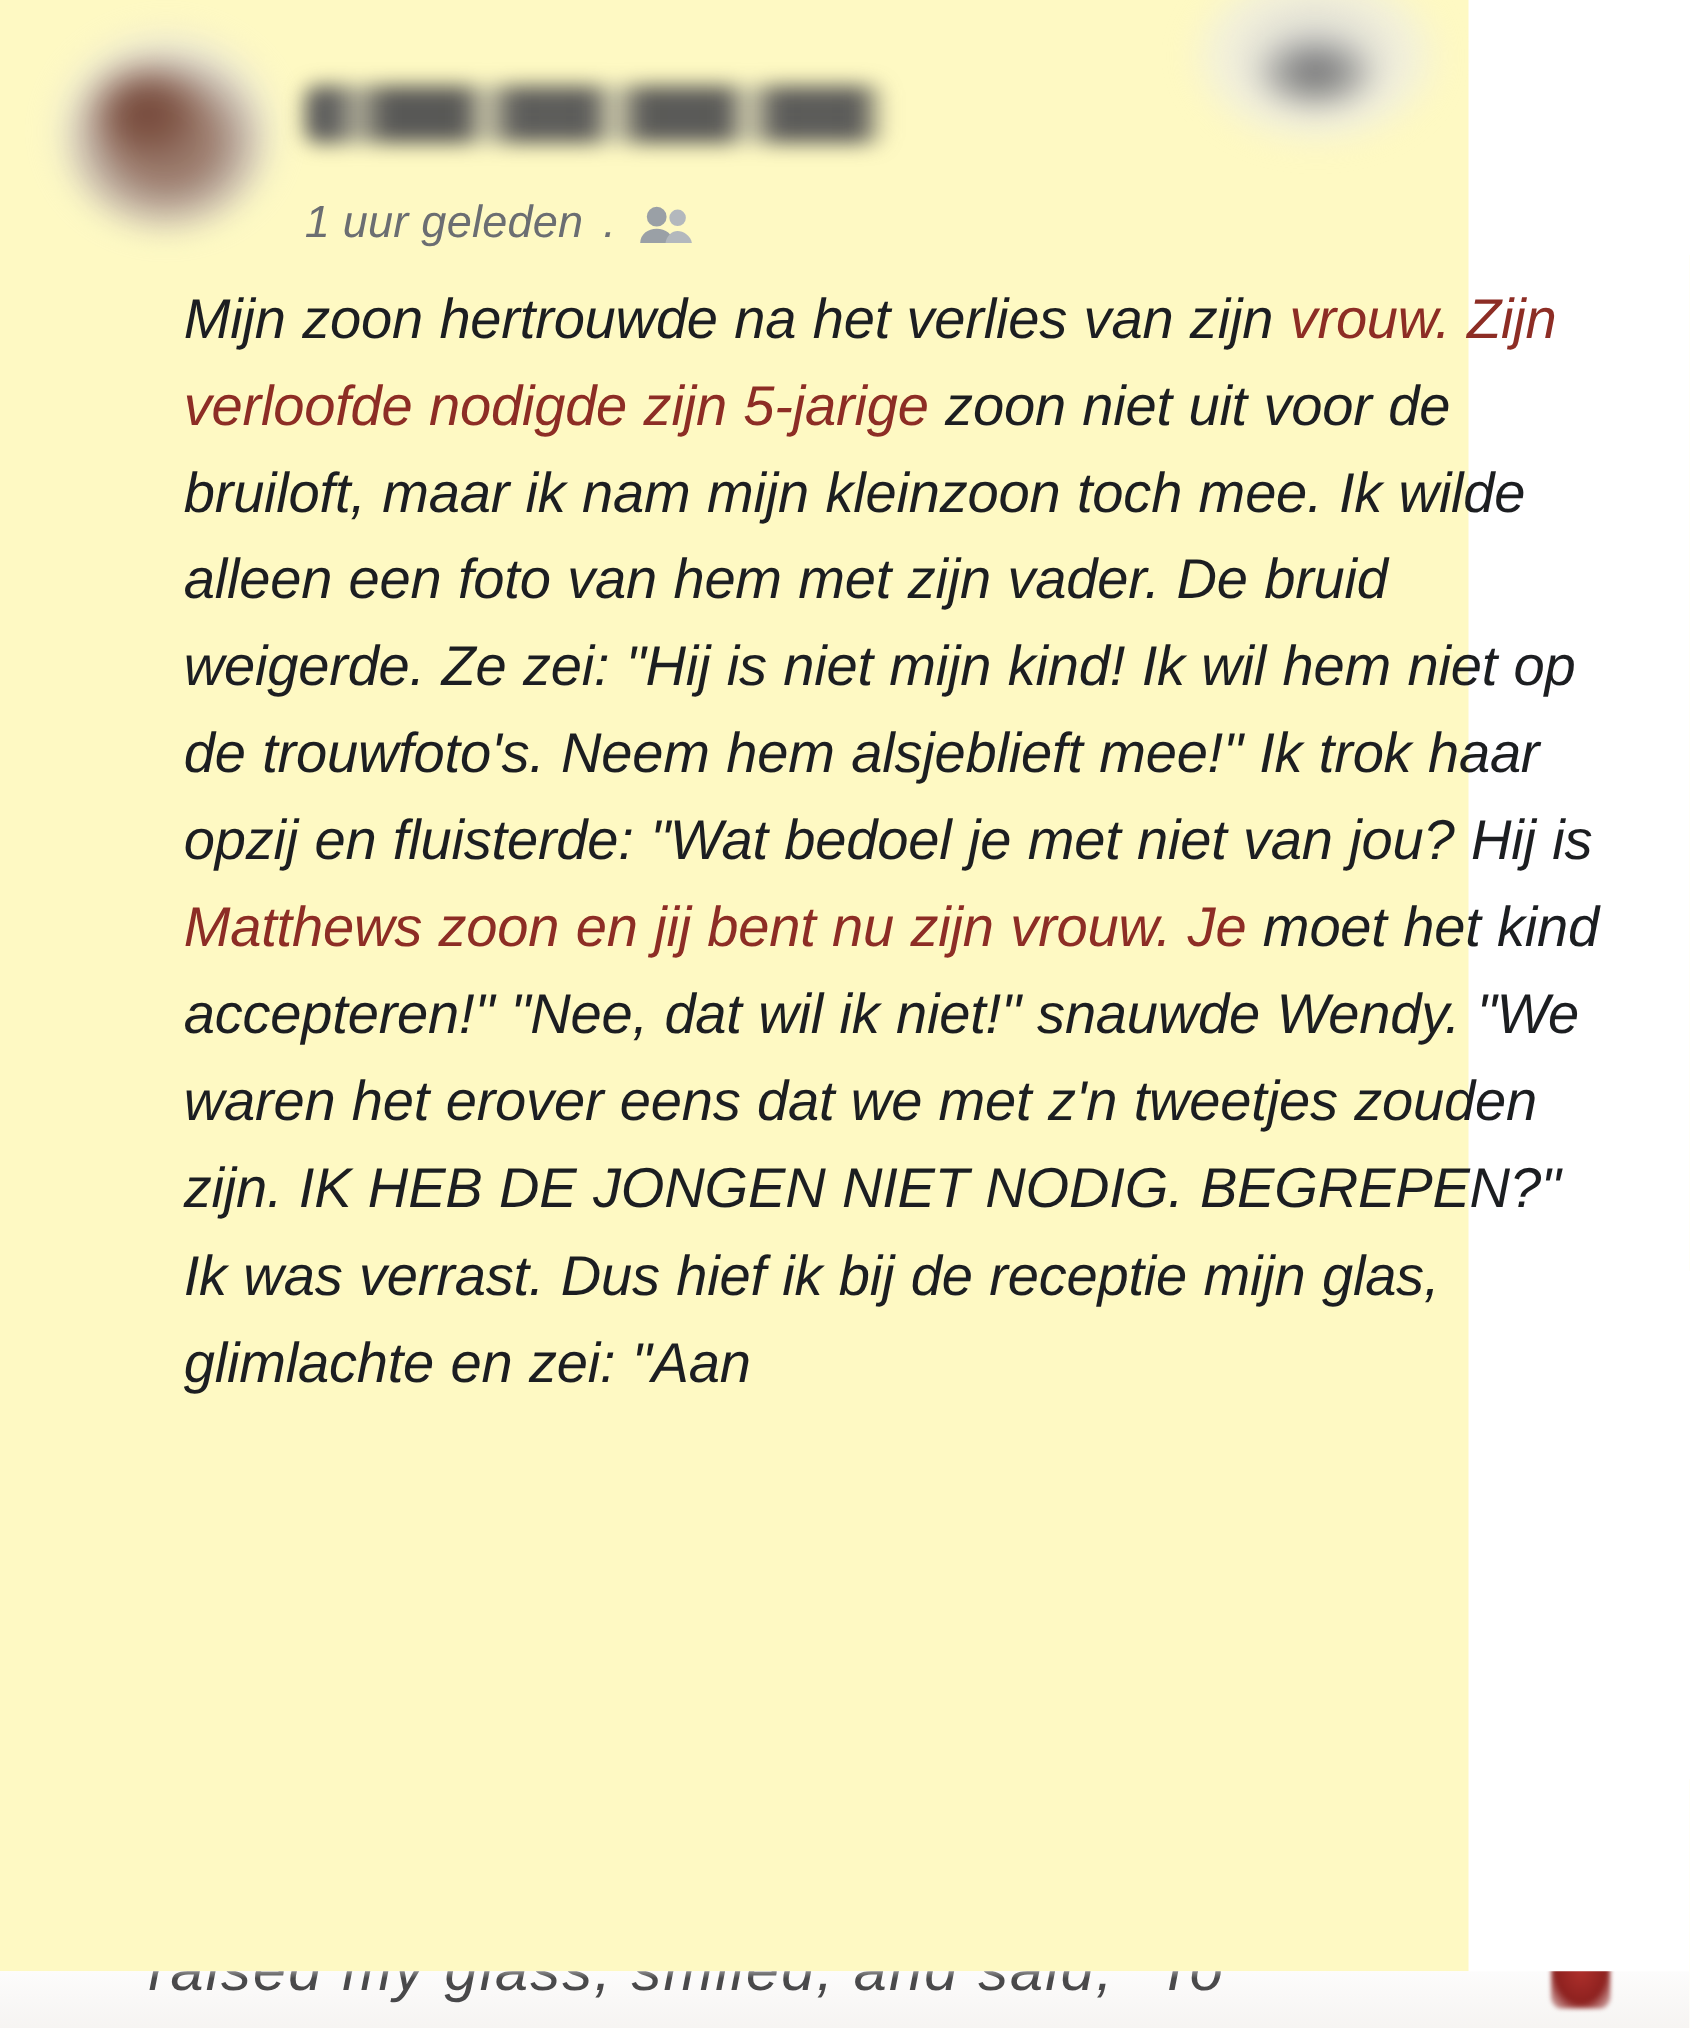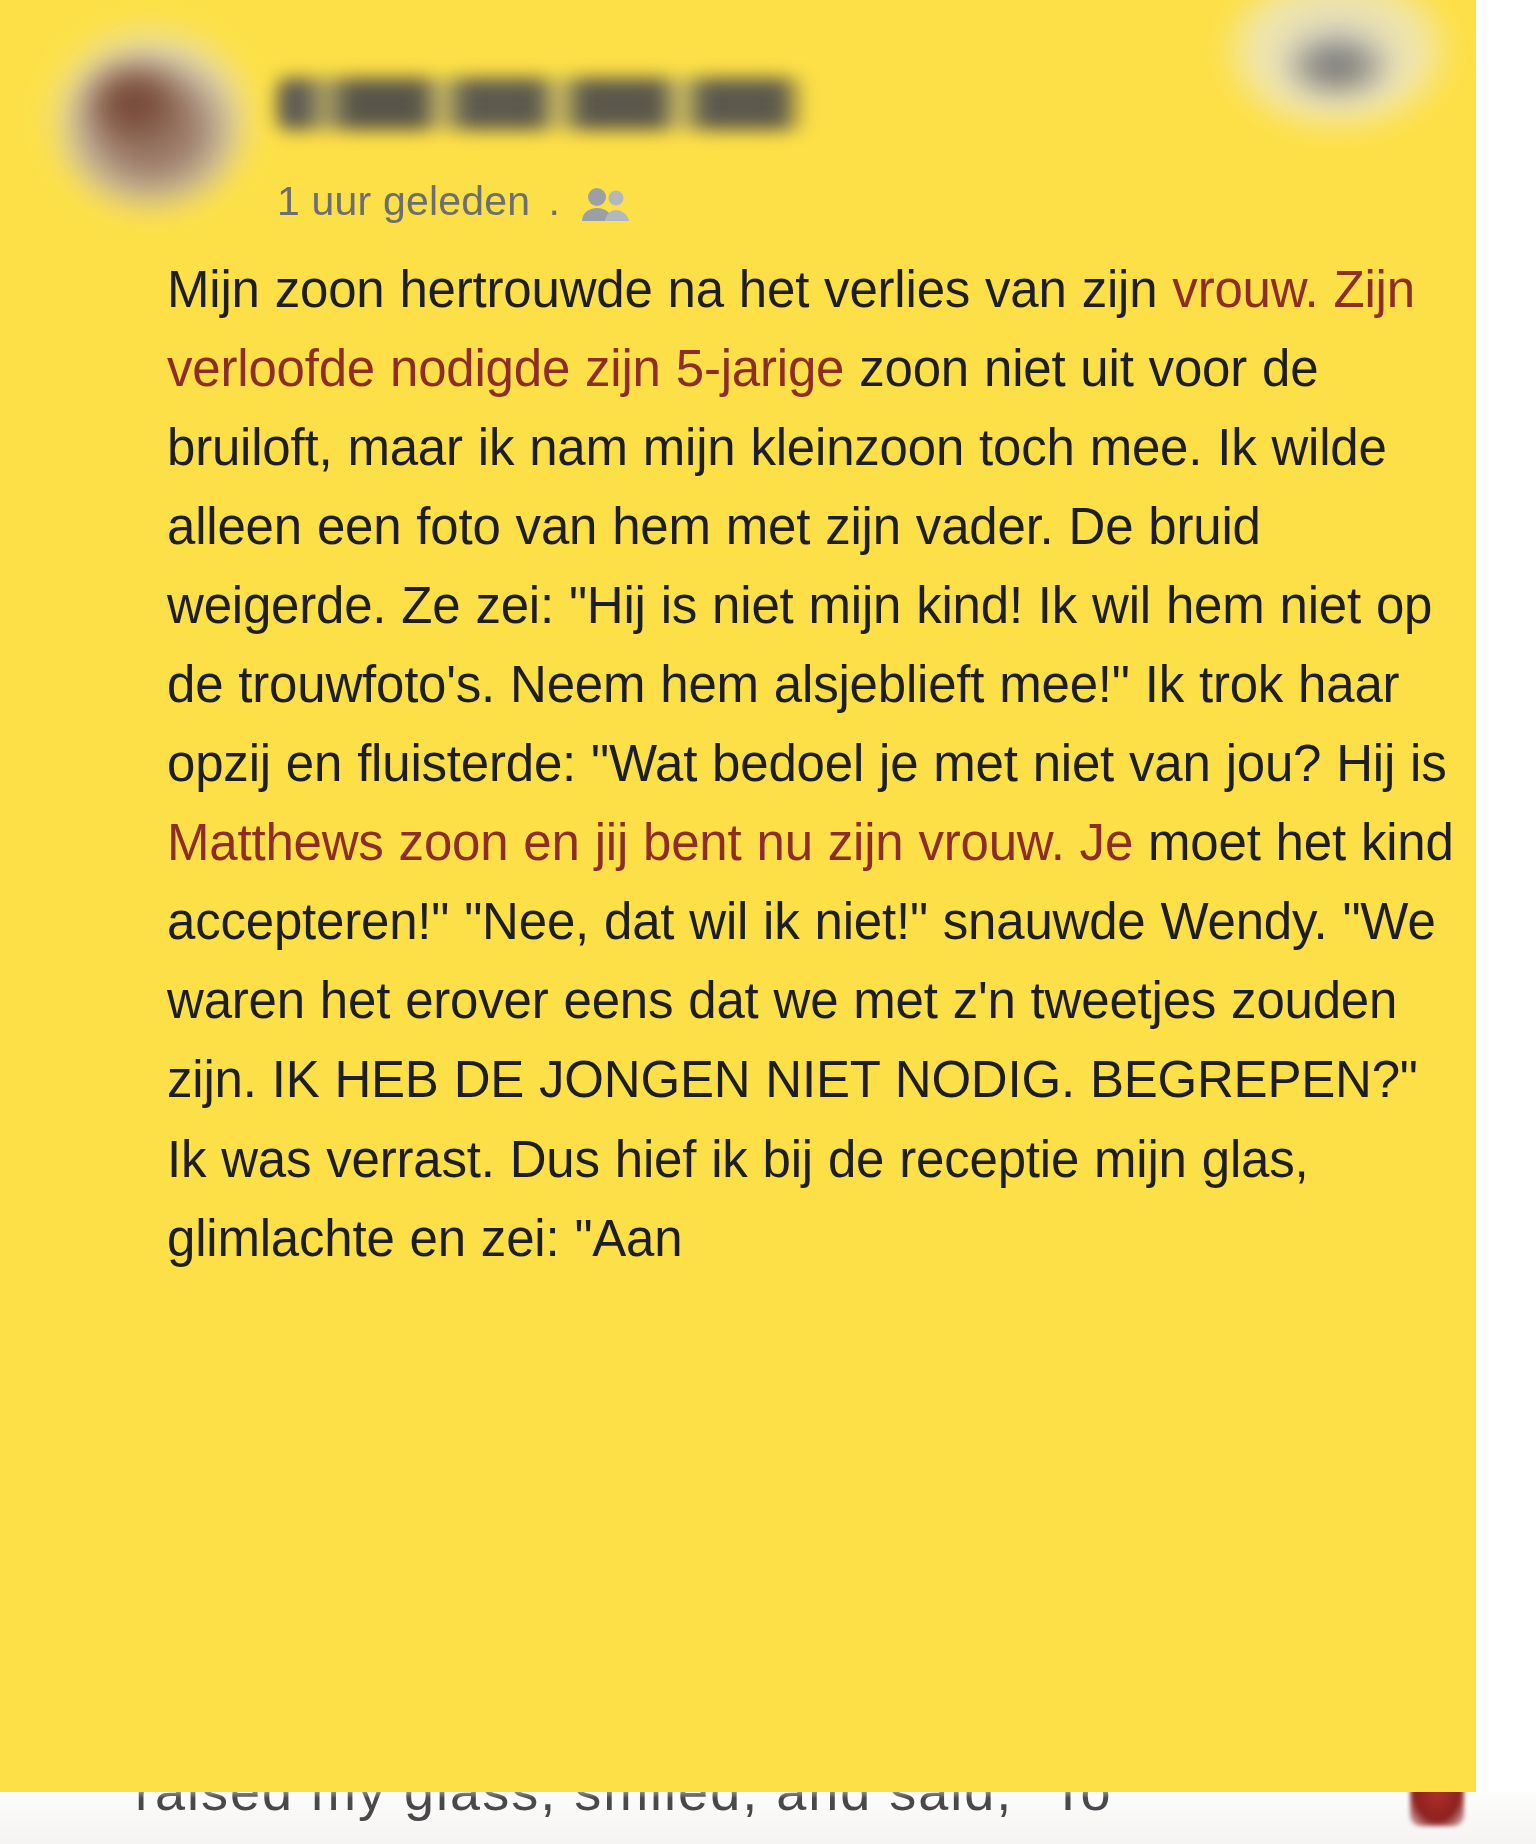--- a/index.html
+++ b/index.html
@@ -10,24 +10,25 @@
   body {
     width: 1536px;
     height: 1844px;
     font-family: "Liberation Sans", sans-serif;
     overflow: hidden;
     position: relative;
   }
 
   .post {
     position: relative;
-    width: 1476px;
+    width: 1335px;
     height: 1844px;
-    background: #fde047;
+    background: #fef9c3;
     box-sizing: border-box;
+    font-style: italic;
   }
 
   
   .post-header {
     position: relative;
     height: 250px;
     padding: 26px 0 0 0;
   }
 
   .avatar {

